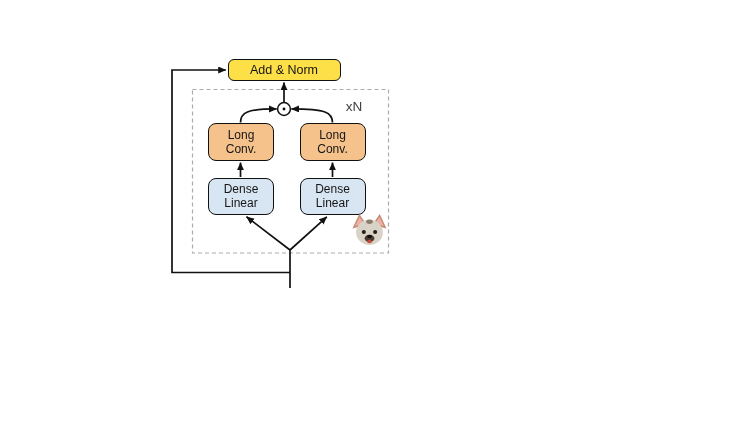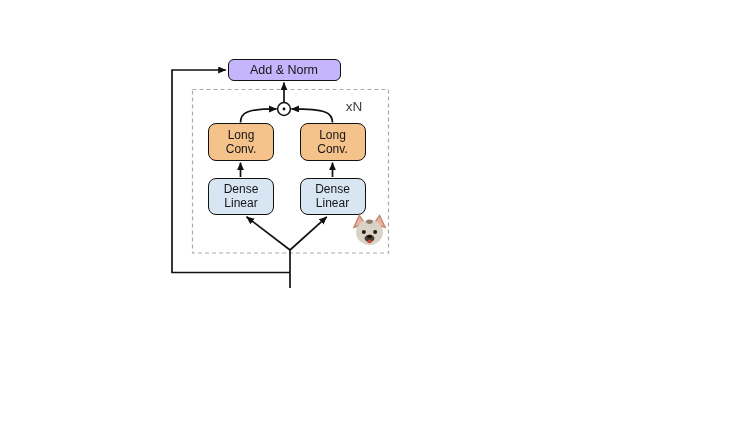--- a/index.html
+++ b/index.html
@@ -89,21 +89,21 @@
     <path d="M 332.5 122.6 C 332.5 112.5, 326 108.9, 291.4 108.9" fill="none" stroke="#111111" stroke-width="1.7" marker-end="url(#ah)"></path>
 
     <path d="M 284 102.4 L 284 82.6" fill="none" stroke="#111111" stroke-width="1.7" marker-end="url(#ah)"></path>
 
     <g>
       <circle cx="284" cy="109" r="6.4" fill="#ffffff" stroke="#111111" stroke-width="1.5"></circle>
       <circle cx="284" cy="109" r="1.45" fill="#111111"></circle>
     </g>
   </svg>
 
-  <div class="block add-norm" style="background: #c4b5fd;">
+  <div class="block add-norm" style="background: #fde047;">
     <span>Add &amp; Norm</span>
   </div>
 
   <div class="xn-label">xN</div>
 
   <div class="block conv-block col-left" style="background: rgb(245, 194, 140);">
     <span>Long</span>
     <span>Conv.</span>
   </div>
   <div class="block dense-block col-left" style="background: rgb(216, 229, 242);">

